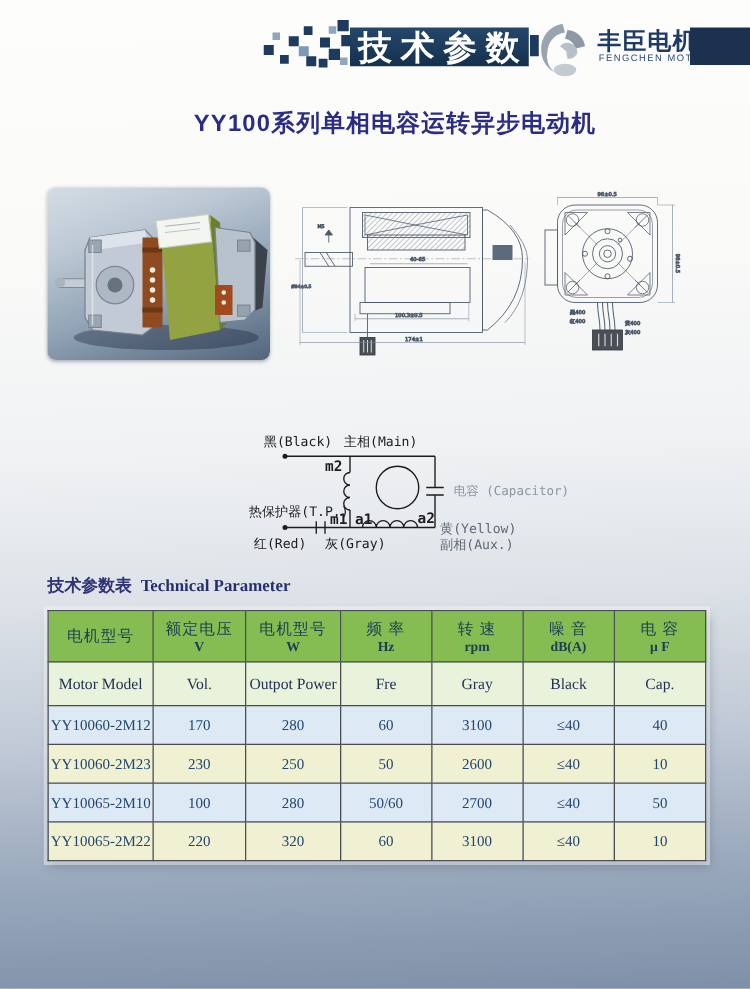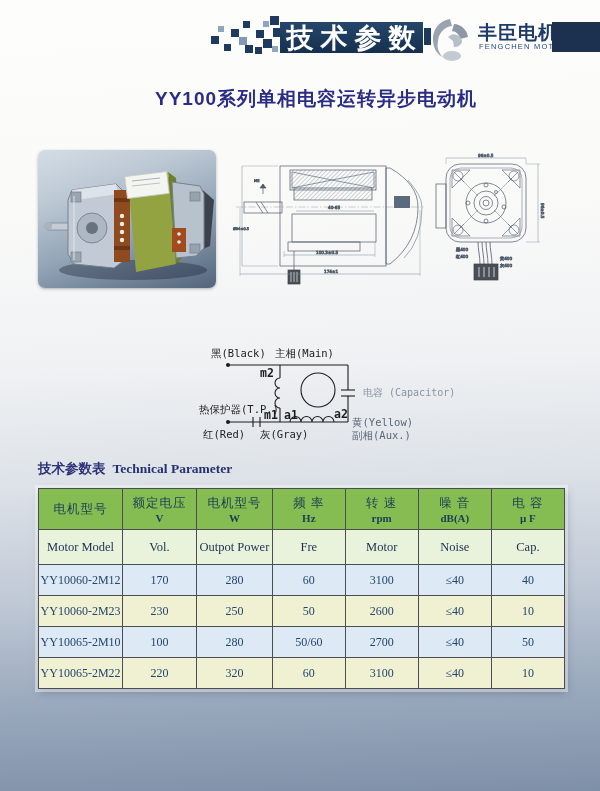--- a/index.html
+++ b/index.html
@@ -287,22 +287,22 @@
       <th>
             <div class="cn">电 容</div>
             <div class="sub">μ F</div>
           </th>
     </tr>
     <tr class="hrow2">
       <td>Motor Model</td>
       <td>Vol.</td>
       <td>Outpot Power</td>
       <td>Fre</td>
-      <td>Motor</td>
-      <td>Noise</td>
+      <td>Gray</td>
+      <td>Black</td>
       <td>Cap.</td>
     </tr>
     <tr class="drow row-blue">
       <td>YY10060-2M12</td>
       <td>170</td>
       <td>280</td>
       <td>60</td>
       <td>3100</td>
       <td>≤40</td>
       <td>40</td>

